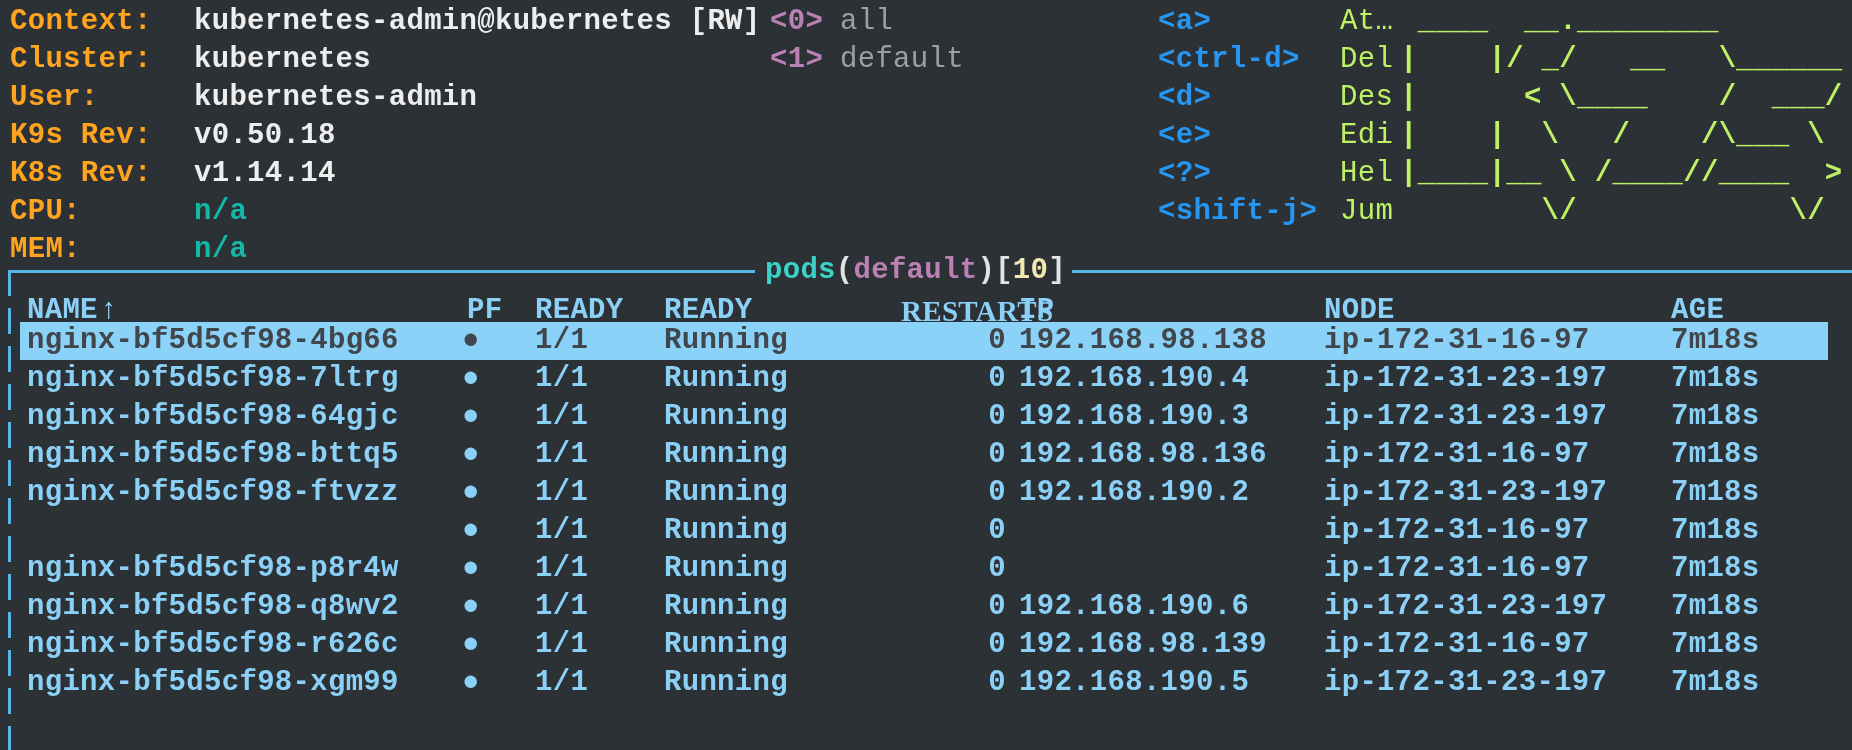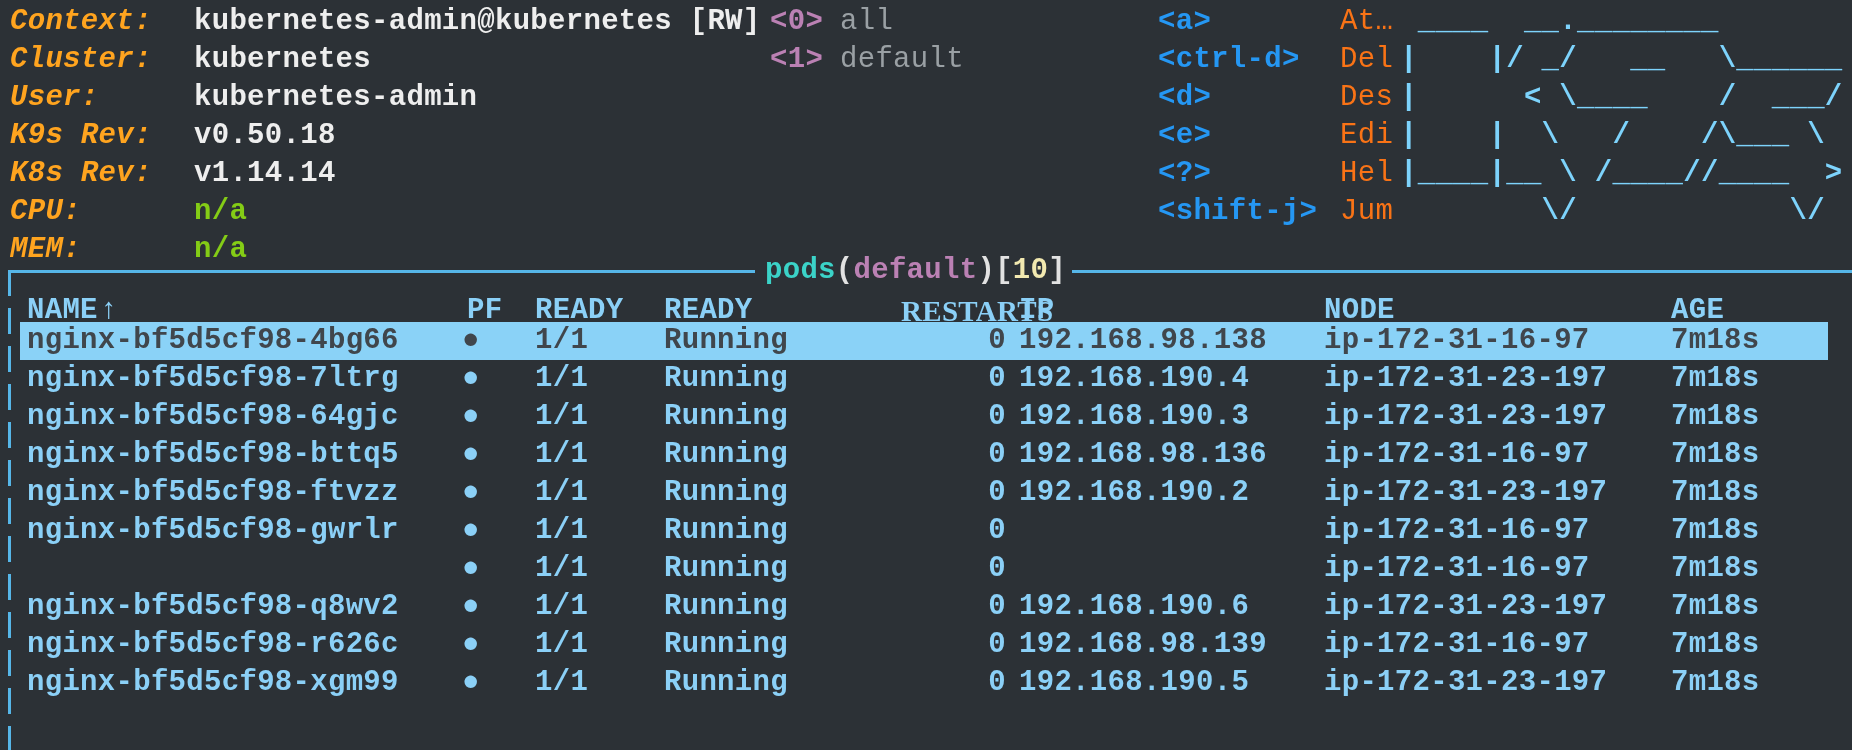--- a/index.html
+++ b/index.html
@@ -6,28 +6,28 @@
   body{
     width:1852px;height:750px;position:relative;overflow:hidden;
     background:#2c3136;
     font-family:"Liberation Mono","DejaVu Sans Mono",monospace;
     font-weight:bold;
     font-size:29px;
     letter-spacing:0.3px;
   }
   .abs{position:absolute;line-height:38px;white-space:pre;}
   
-  .info-label{color:#ffa41f;font-style:italic;}
+  .info-label{color:#ffa41f;}
   .info-value{color:#eeeeee;}
-  .info-value.muted{color:#84cc16;}
+  .info-value.muted{color:#14b8a6;}
   .ns-key{color:#bb81b4;}
   .ns-label{color:#9aa0a4;font-weight:normal;}
   .hk-key{color:#2597f3;}
-  .hk-desc{color:#f97316;font-weight:normal;}
-  .logo-line{color:#7dd3fc;}
+  .hk-desc{color:#bef264;font-weight:normal;}
+  .logo-line{color:#bef264;}
   
   .border-line{position:absolute;height:3px;background:#56b6e8;}
   .border-left{
     position:absolute;left:8px;top:270px;width:3px;height:480px;
     background:repeating-linear-gradient(180deg,#56b6e8 0 26px,rgba(0,0,0,0) 26px 38px);
   }
   .t-resource{color:#3bd3c8;}
   .t-punct{color:#e2e2e2;}
   .t-ns{color:#bb81b4;}
   .t-count{color:#f2e9b0;}
@@ -178,30 +178,30 @@
   <span class="c-pf">●</span>
   <span class="c-ready">1/1</span>
   <span class="c-status">Running</span>
   <span class="c-restarts">0</span>
   <span class="c-ip">192.168.190.2</span>
   <span class="c-node">ip-172-31-23-197</span>
   <span class="c-age">7m18s</span>
 </div>
 
 <div class="trow" style="top:512px">
-  <span class="c-name">nginx-bf5d5cf98-gwrlr</span>
   <span class="c-pf">●</span>
   <span class="c-ready">1/1</span>
   <span class="c-status">Running</span>
   <span class="c-restarts">0</span>
   <span class="c-node">ip-172-31-16-97</span>
   <span class="c-age">7m18s</span>
 </div>
 
 <div class="trow" style="top:550px">
+  <span class="c-name">nginx-bf5d5cf98-p8r4w</span>
   <span class="c-pf">●</span>
   <span class="c-ready">1/1</span>
   <span class="c-status">Running</span>
   <span class="c-restarts">0</span>
   <span class="c-node">ip-172-31-16-97</span>
   <span class="c-age">7m18s</span>
 </div>
 
 <div class="trow" style="top:588px">
   <span class="c-name">nginx-bf5d5cf98-q8wv2</span>

